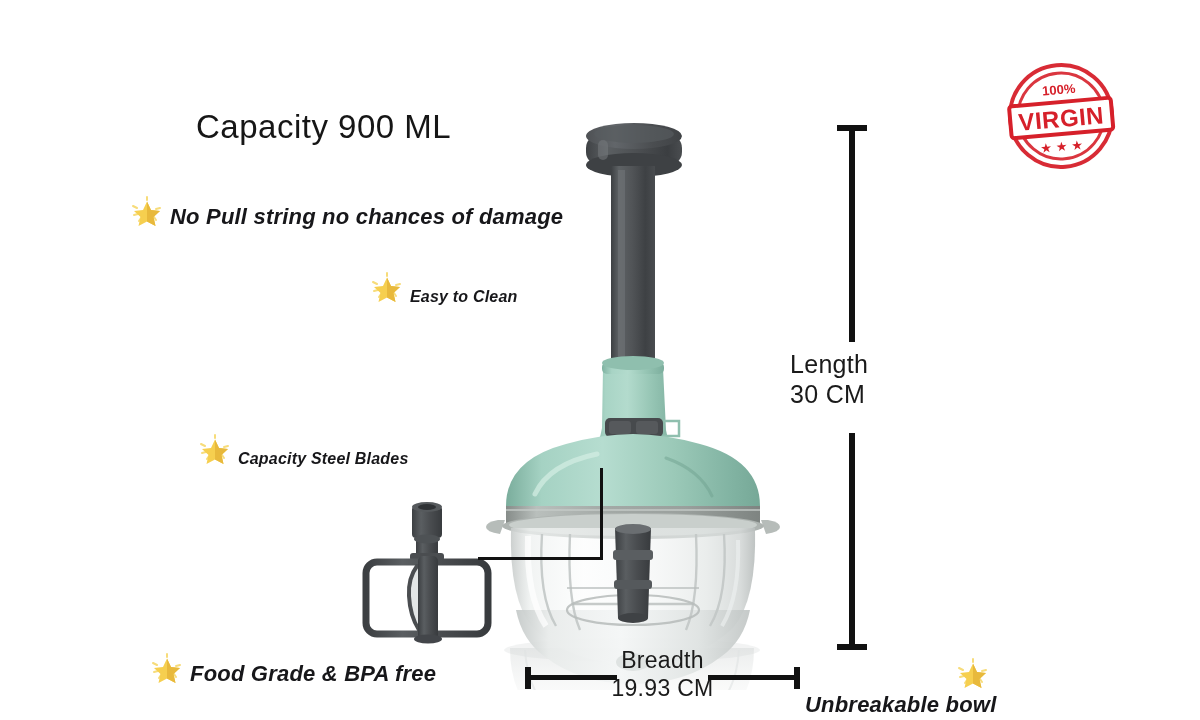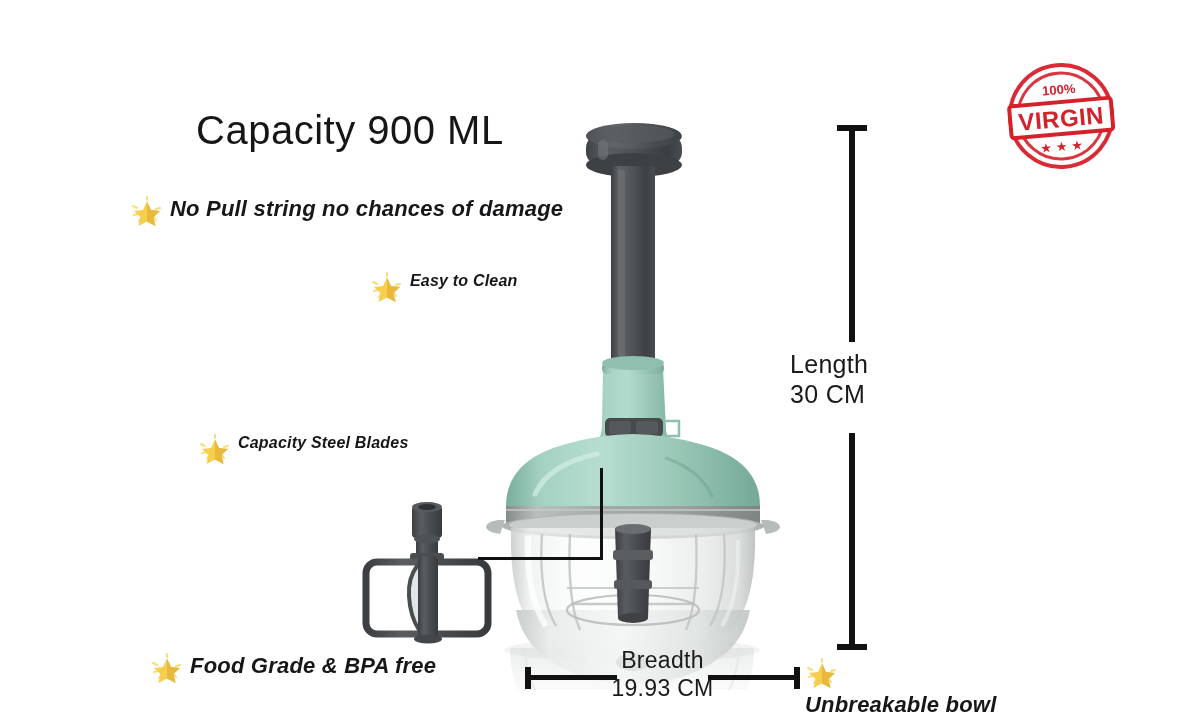--- a/index.html
+++ b/index.html
@@ -8,27 +8,27 @@
     background:#ffffff;
     font-family:"Liberation Sans", sans-serif;
     overflow:hidden;
     position:relative;
   }
   #stage { position:absolute; left:0; top:0; width:1200px; height:720px; background:#fff; }
 
   
   .headline {
     position:absolute; left:196px; top:108px;
-    font-size:40px; font-weight:300; letter-spacing:0.5px;
+    font-size:33px; font-weight:300; letter-spacing:0.5px;
     color:#161616; white-space:nowrap;
     font-family:"Liberation Sans", sans-serif;
   }
 
   
-  .feature { position:absolute; display:flex; align-items:flex-start; white-space:nowrap; }
+  .feature { position:absolute; display:flex; align-items:flex-end; white-space:nowrap; }
   .feature .star { flex:0 0 auto; width:34px; height:34px; position:relative; margin-right:6px; }
   .feature .ftext {
     font-size:21px; font-weight:bold; font-style:italic;
     color:#17171a; letter-spacing:0.2px;
     font-family:"Liberation Sans", sans-serif;
   }
   .f1 { left:130px; top:196px; }
   .f2 { left:370px; top:272px; }
   .f3 { left:198px; top:434px; }
   .f4 { left:150px; top:653px; }

